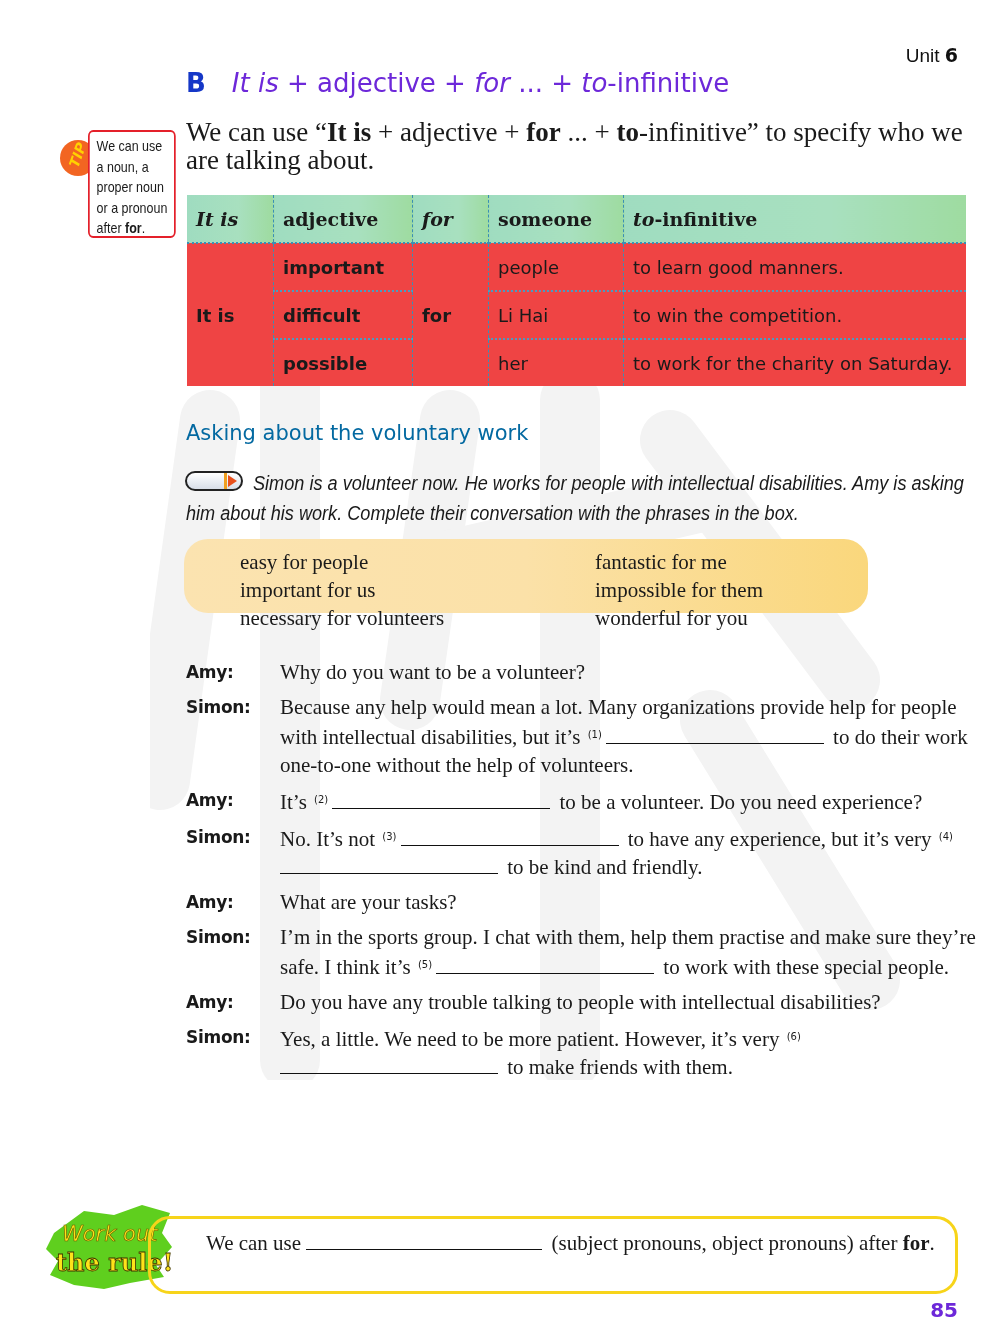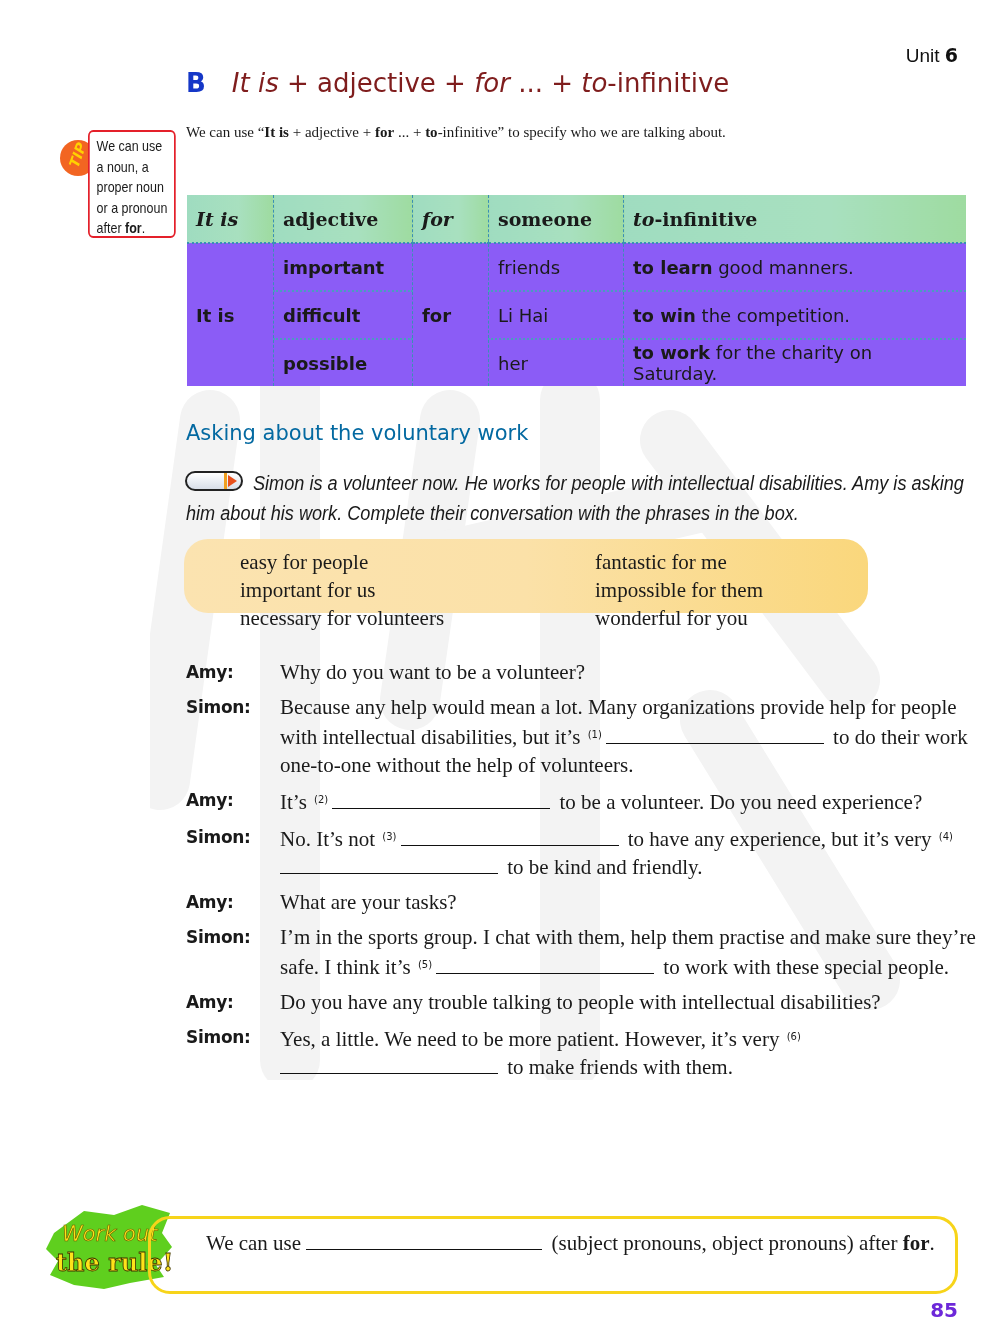--- a/index.html
+++ b/index.html
@@ -11,36 +11,36 @@
   .abs { position: absolute; }
 
   
   .watermark { position: absolute; left: 150px; top: 360px; width: 820px; height: 720px; pointer-events: none; }
 
   .unit-label { right: 42px; top: 44px; font-family: "Liberation Sans", sans-serif; font-size: 19px; color: #111; margin-left: 6px; }
   .unit-label b { font-family: "DejaVu Sans", sans-serif; font-weight: bold; }
 
   .section-title { left: 186px; top: 68px; font-family: "DejaVu Sans", sans-serif; font-size: 26px; white-space: nowrap; }
   .section-letter { color: #1537c7; font-weight: bold; margin-right: 26px; }
-  .section-heading { color: #7f1d1d; text-align: right; }
+  .section-heading { color: #6d28d9; text-align: right; }
   .section-heading i { font-style: italic; }
 
-  .intro { left: 186px; top: 118px; width: 780px; font-size: 15px; line-height: 28px; }
+  .intro { left: 186px; top: 118px; width: 780px; font-size: 27px; line-height: 28px; }
 
   .tip { left: 60px; top: 130px; }
   .tip-circle { position: absolute; left: 0; top: 10px; width: 36px; height: 36px; border-radius: 50%; background: #f26522; }
   .tip-circle span { position: absolute; left: 5px; top: 7px; color: #ffd200; font-family: "DejaVu Sans", sans-serif; font-style: italic; font-weight: bold; font-size: 14px; transform: rotate(-70deg); display: block; }
   .tip-box { position: absolute; left: 28px; top: 0; width: 88px; height: 108px; border: 2px solid #e4202a; border-radius: 6px; background: #fff; padding: 4px 0 0 8px; box-sizing: border-box; font-family: "Liberation Sans", sans-serif; font-size: 14.5px; line-height: 20.5px; transform: scaleX(0.86); transform-origin: left top; width: 102px; }
 
   table.grammar { position: absolute; left: 187px; top: 195px; width: 779px; border-collapse: collapse; font-family: "DejaVu Sans", sans-serif; font-size: 18px; }
   table.grammar th { background: linear-gradient(90deg, #9fdcc0, #a8e0bf 60%, #9edba0); height: 47px; text-align: left; padding: 0 9px; font-family: "DejaVu Serif", serif; font-weight: bold; font-size: 19px; border-left: 1px dashed #3a8fb5; border-bottom: 2px dotted #3a8fb5; }
   table.grammar th:first-child { border-left: none; }
-  table.grammar td { background: #8b5cf6; height: 46px; padding: 0 9px; border-left: 1px dashed #3a8fb5; border-top: 2px dotted #4a9cc0; }
+  table.grammar td { background: #ef4444; height: 46px; padding: 0 9px; border-left: 1px dashed #3a8fb5; border-top: 2px dotted #4a9cc0; }
   table.grammar td.first { border-left: none; }
-  table.grammar td b { font-weight: bold; }
+  table.grammar td b { font-weight: normal; }
   .th-italic { font-style: italic; }
 
   .sub-heading { left: 186px; top: 421px; font-family: "DejaVu Sans", sans-serif; font-size: 21px; color: #0369a1; }
 
   .audio-icon { left: 185px; top: 471px; width: 58px; height: 20px; border: 2px solid #222; border-radius: 11px; background: linear-gradient(#ffffff, #d8dee8); box-sizing: border-box; }
   .audio-icon .play { position: absolute; right: 4px; top: 2px; width: 0; height: 0; border-top: 6px solid transparent; border-bottom: 6px solid transparent; border-left: 9px solid #e8501c; }
   .audio-icon .bar { position: absolute; right: 14px; top: 0; width: 3px; height: 16px; background: #f0a020; }
   .instructions { left: 186px; top: 468px; width: 790px; font-family: "Liberation Sans", sans-serif; font-style: italic; font-size: 19.5px; line-height: 30px; text-indent: 72px; transform: scaleX(0.93); transform-origin: left top; width: 850px; }
 
   .phrase-box { left: 184px; top: 539px; width: 684px; height: 74px; border-radius: 24px; background: linear-gradient(90deg, #fbe3b0 0%, #fbe1a8 50%, #fad77c 100%); }
@@ -104,21 +104,21 @@
       <th style="width:57px"><span class="th-italic">for</span></th>
       <th style="width:116px">someone</th>
       <th><span class="th-italic">to</span><span>-infinitive</span></th>
     </tr>
   </thead>
   <tbody>
     <tr>
       <td class="first" rowspan="3" style="font-weight:bold">It is</td>
       <td style="font-weight:bold">important</td>
       <td rowspan="3" style="font-weight:bold">for</td>
-      <td>friends</td>
+      <td>people</td>
       <td><b>to learn</b><span> good manners.</span></td>
     </tr>
     <tr>
       <td style="font-weight:bold">difficult</td>
       <td>Li Hai</td>
       <td><b>to win</b><span> the competition.</span></td>
     </tr>
     <tr>
       <td style="font-weight:bold">possible</td>
       <td>her</td>

